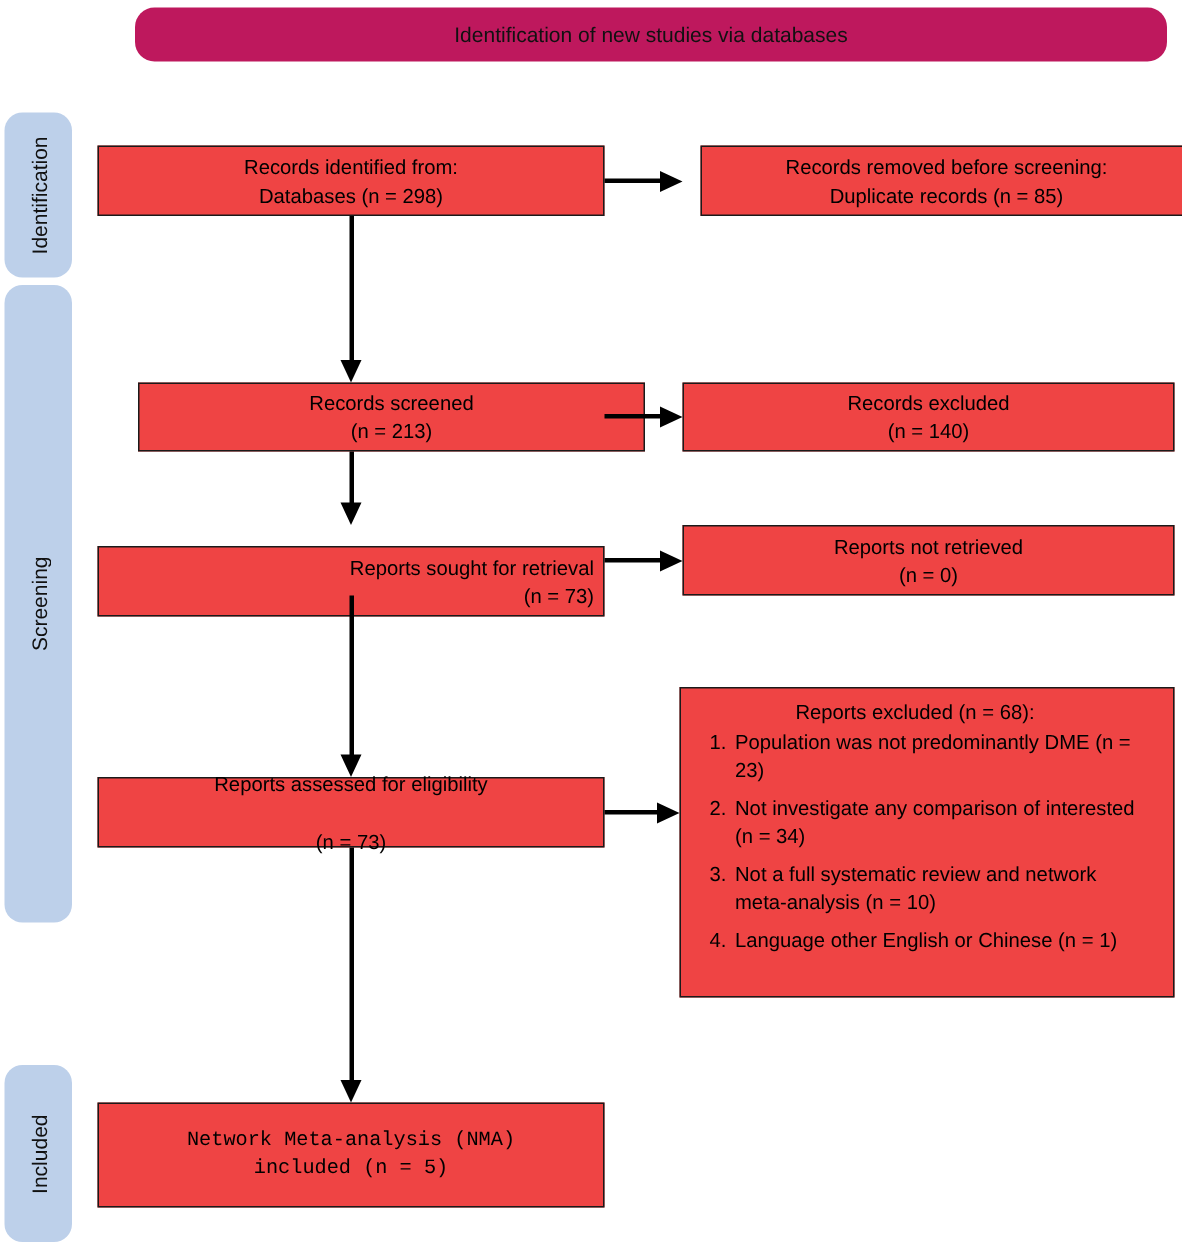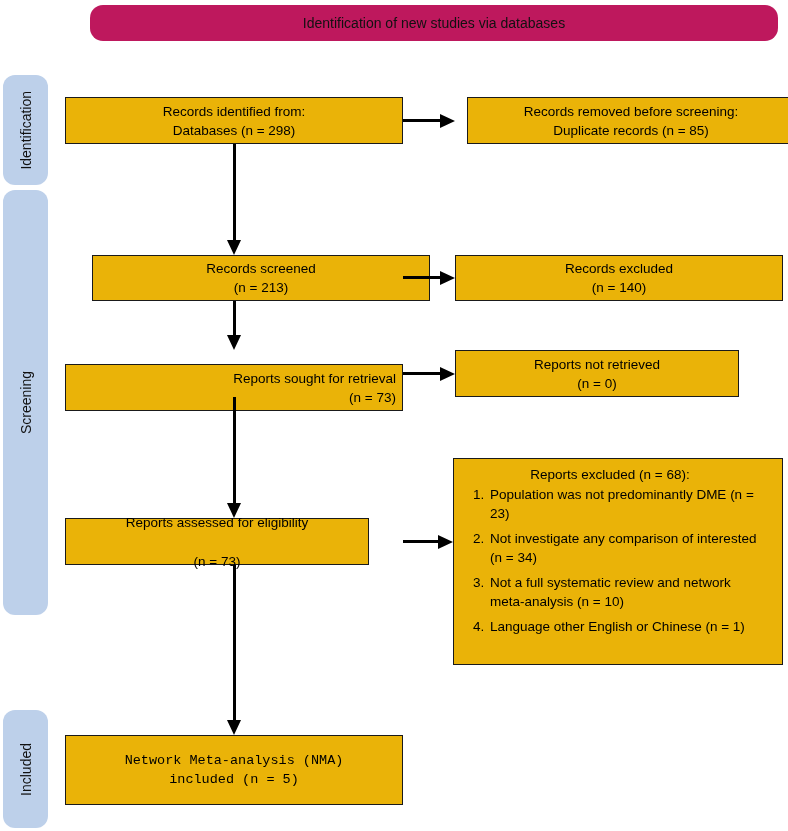--- a/index.html
+++ b/index.html
@@ -46,39 +46,39 @@
     font-size: 14px;
     color: #111111;
     white-space: nowrap;
   }
   #stage-identification { top: 75px;  height: 110px; }
   #stage-screening      { top: 190px; height: 425px; }
   #stage-included       { top: 710px; height: 118px; }
   
   .box {
     position: absolute;
-    background: #eab308;
+    background: #ef4444;
     border: 1.7px solid #1a1a1a;
     box-sizing: border-box;
     display: flex;
     flex-direction: column;
     align-items: center;
     justify-content: center;
     text-align: center;
     font-size: 13.5px;
     line-height: 19px;
     padding: 2px 6px;
   }
   #box-records-identified   { left: 65px;  top: 97px;  width: 338px; height: 47px; }
   #box-records-removed      { left: 467px; top: 97px;  width: 328px; height: 47px; }
   #box-records-screened     { left: 65px;  top: 255px; width: 338px; height: 46px; margin-left: 27px; }
   #box-records-excluded     { left: 455px; top: 255px; width: 328px; height: 46px; }
   #box-reports-sought       { left: 65px;  top: 364px; width: 338px; height: 47px; align-items: flex-end; }
-  #box-reports-not-retrieved{ left: 455px; top: 350px; width: 284px; height: 47px; }
-  #box-reports-assessed     { left: 65px;  top: 518px; width: 304px; height: 47px; gap: 20px; }
+  #box-reports-not-retrieved{ left: 455px; top: 350px; width: 328px; height: 47px; }
+  #box-reports-assessed     { left: 65px;  top: 518px; width: 338px; height: 47px; gap: 20px; }
   #box-nma-included         { left: 65px;  top: 735px; width: 338px; height: 70px; font-family: Liberation Mono, monospace; }
   
   #box-reports-excluded-reasons {
     left: 453px; top: 458px; width: 330px; height: 207px;
     justify-content: flex-start;
     text-align: left;
     padding: 6px 24px 4px 8px;
   }
   #box-reports-excluded-reasons .reasons-header {
     width: 100%;

